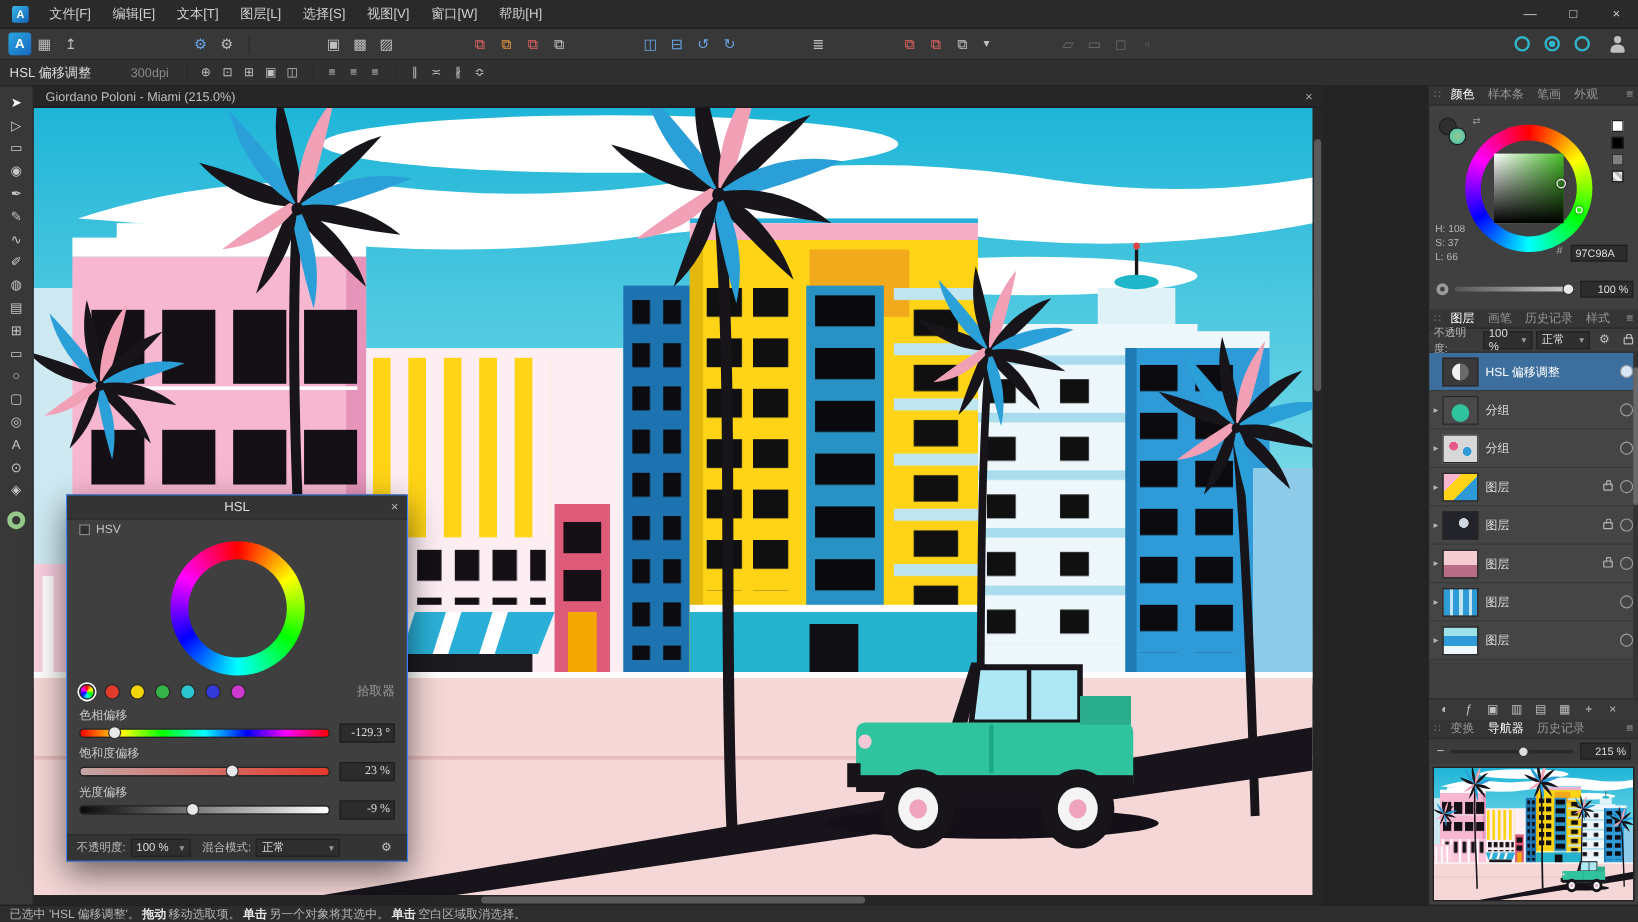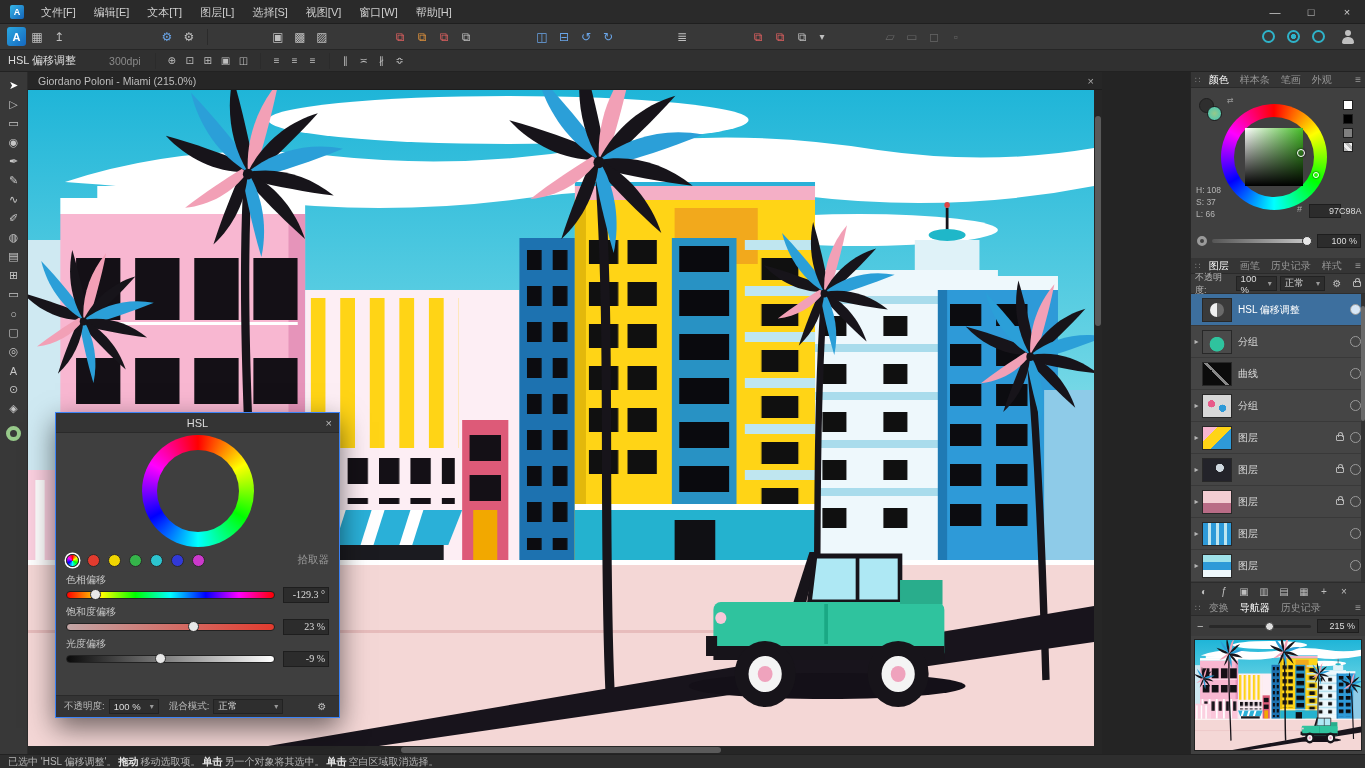--- a/index.html
+++ b/index.html
@@ -79,21 +79,21 @@
 .pmenu{margin-left:auto;color:#9a9a9a;font-size:10px}
 .colorbody{position:relative;height:170px;flex:none}
 .fscirc{position:absolute;width:15px;height:15px;border-radius:50%;border:1px solid #1e1e1e}
 .sqsw{position:absolute;width:10px;height:10px;border:1px solid #1e1e1e}
 .cring{position:absolute;left:30px;top:16px;width:106px;height:106px;border-radius:50%;background:conic-gradient(#f00,#ff0,#0f0,#0ff,#00f,#f0f,#f00)}
 .cringhole{position:absolute;inset:13px;border-radius:50%;background:#404040}
 .csq{position:absolute;left:50%;top:50%;transform:translate(-50%,-50%);width:58px;height:58px;
  background:linear-gradient(to top,#000,rgba(0,0,0,0)),linear-gradient(to right,#fff,hsl(108,65%,45%))}
 .mark{position:absolute;width:8px;height:8px;border-radius:50%;border:1.5px solid #fff;box-shadow:0 0 2px #000}
 .hslvals{position:absolute;left:5px;top:96px;font-size:8.5px;color:#b5b5b5;line-height:12px}
-.hexbox{position:absolute;left:118px;top:116px;width:32px;height:14px;background:#2c2c2c;border:1px solid #1e1e1e;color:#ddd;font-size:9px;display:flex;align-items:center;padding-left:19px}
+.hexbox{position:absolute;left:118px;top:116px;width:47px;height:14px;background:#2c2c2c;border:1px solid #1e1e1e;color:#ddd;font-size:9px;display:flex;align-items:center;padding-left:3px}
 .hexhash{position:absolute;left:106px;top:116px;font-size:9px;color:#aaa}
 .oprow{position:absolute;left:6px;right:4px;top:146px;display:flex;align-items:center;gap:5px}
 .donut{width:10px;height:10px;border-radius:50%;border:3px solid #9a9a9a}
 .optrack{flex:1;height:4px;background:linear-gradient(90deg,#555,#ccc);border-radius:2px;position:relative}
 .opthumb{position:absolute;right:0;top:-3px;width:10px;height:10px;border-radius:50%;background:#e8e8e8;border:1px solid #333}
 .layerspanel{flex:1;display:flex;flex-direction:column;min-height:0}
 .lctrl{height:20px;display:flex;align-items:center;padding:0 4px;gap:3px;background:#3b3b3b;border-bottom:1px solid #2e2e2e;font-size:9px;color:#b8b8b8}
 .lrows{flex:1;overflow:hidden;position:relative}
 .lrow{height:32px;display:flex;align-items:center;background:#454545;border-bottom:1px solid #393939;padding-right:4px}
 .lrow.sel{background:#3d6f9e}
@@ -404,20 +404,24 @@
         <div class="hthumb"></div>
       </div>
     <div class="corner"></div>
   </div>
 
   <div class="dialog">
     <div class="dtitle">
       <span>HSL</span>
       <span class="dclose">×</span>
     </div>
+    <div class="dhsv">
+      <span class="chk"></span>
+      <span>HSV</span>
+    </div>
     <div class="dwheelbox">
       <div class="ring">
           <div class="ringhole"></div>
         </div>
     </div>
     <div class="dswatches">
       <span class="swc rainbow sel"></span>
       <span class="swc" style="background:#e23b2e"></span>
       <span class="swc" style="background:#f0d500"></span>
       <span class="swc" style="background:#35b44a"></span>
@@ -542,27 +546,20 @@
             <span class="ltoggle"></span>
         </div>
         <div class="lrow">
           <span class="lexp">▸</span>
           <div class="lthumb" style="background:radial-gradient(circle at 50% 60%,#2fc39e 0 36%,#4a4a4a 40%)"></div>
           <span class="lname">分组</span>
           <span class="lspace"></span>
             <span class="ltoggle"></span>
         </div>
         <div class="lrow">
-          <span class="lexp"></span>
-          <div class="lthumb" style="background:linear-gradient(45deg,transparent 46%,#888 46% 54%,transparent 54%),#0b0b0b"></div>
-          <span class="lname">曲线</span>
-          <span class="lspace"></span>
-            <span class="ltoggle"></span>
-        </div>
-        <div class="lrow">
           <span class="lexp">▸</span>
           <div class="lthumb" style="background:radial-gradient(circle at 30% 40%,#e85a8a 0 15%,transparent 16%),radial-gradient(circle at 70% 60%,#2e9ad8 0 15%,transparent 16%),#d8d8d8"></div>
           <span class="lname">分组</span>
           <span class="lspace"></span>
             <span class="ltoggle"></span>
         </div>
         <div class="lrow">
           <span class="lexp">▸</span>
           <div class="lthumb" style="background:linear-gradient(135deg,#f7b6cf 0 30%,#ffd416 30% 60%,#2e9ad8 60%)"></div>
           <span class="lname">图层</span>

